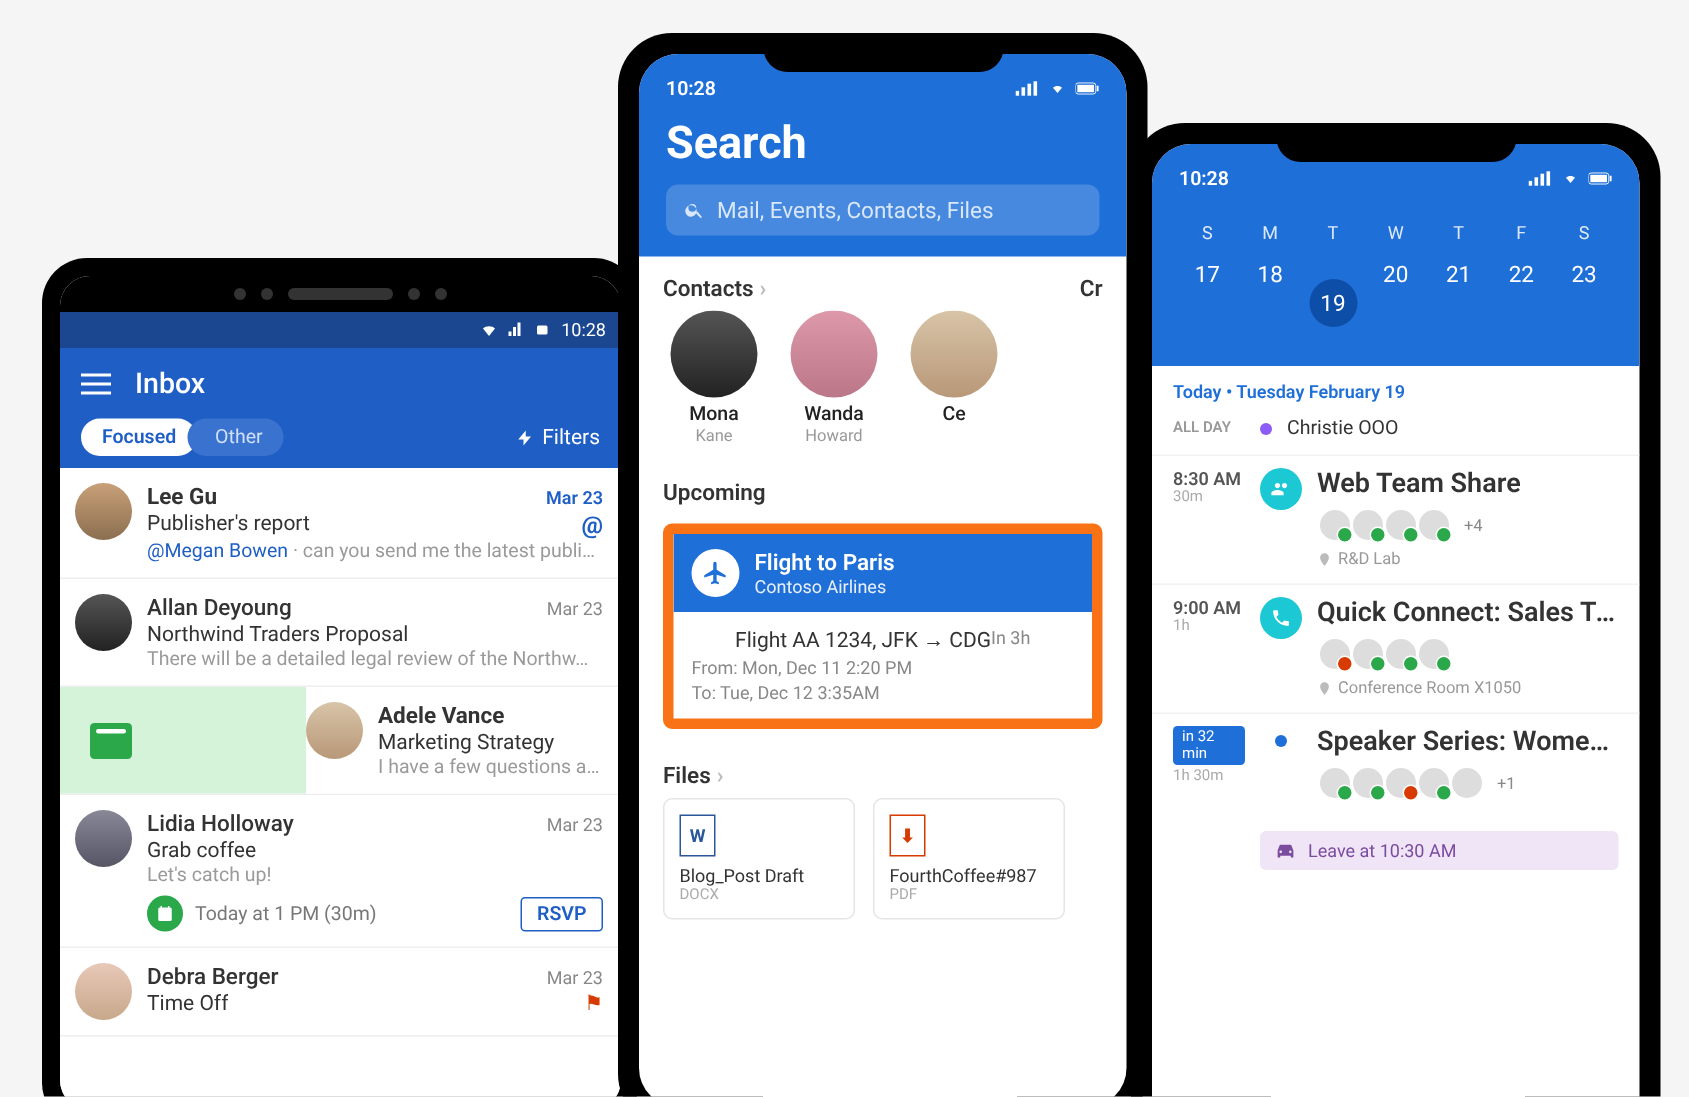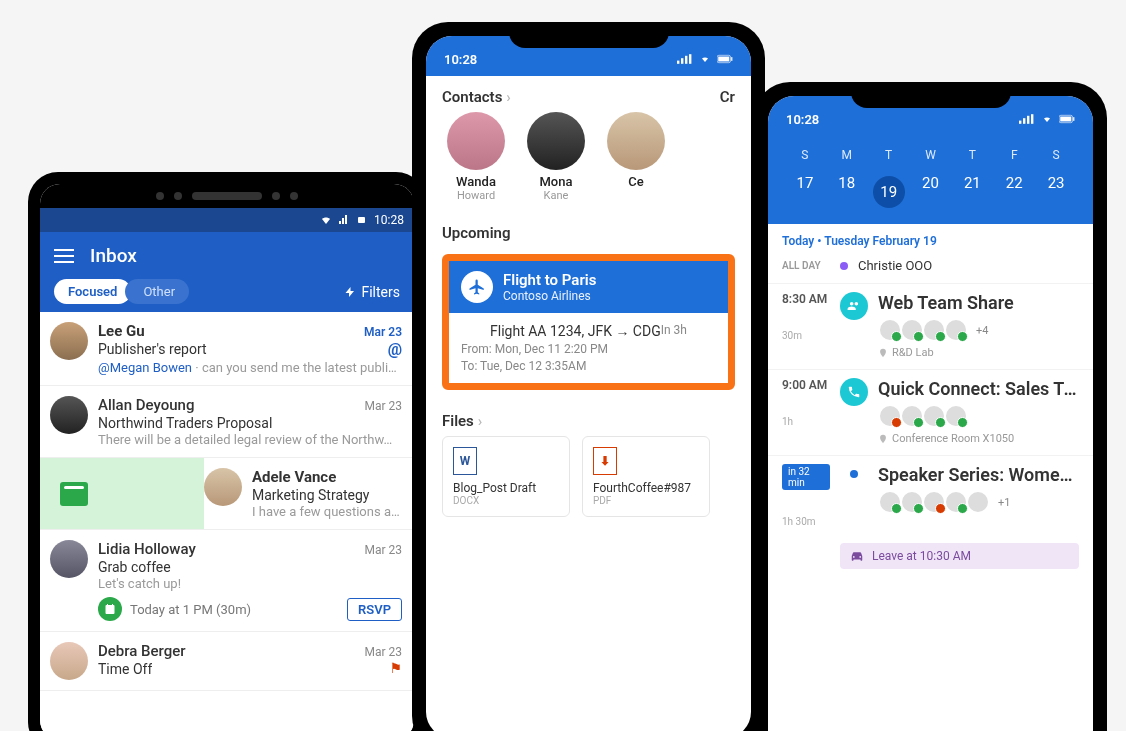--- a/index.html
+++ b/index.html
@@ -100,31 +100,31 @@
 
 .ios-right{left:754px;top:82px;width:353px;height:700px;}
 .cal-header{background:#1f6fd8;color:#fff;padding:2px 16px 8px;}
 .cal-title-row{display:flex;align-items:center;gap:10px;justify-content:space-between;}
 .cal-title{font-size:26px;font-weight:700;flex:1;}
 .cal-title-row .icon-sq{width:24px;height:24px;border-radius:5px;background:rgba(255,255,255,.25);display:flex;align-items:center;justify-content:center;}
 .cal-dow{display:flex;margin-top:10px;font-size:12px;opacity:.85;}
 .cal-dow span{flex:1;text-align:center;}
 .cal-dates{display:flex;margin-top:6px;}
 .cal-dates span{flex:1;text-align:center;font-size:15px;padding:6px 0;position:relative;}
-.cal-dates .sel{background:#0d4fa8;border-radius:50%;width:32px;height:32px;margin:2px auto;display:flex;align-items:center;justify-content:center;}
+.cal-dates .sel{background:#0d4fa8;border-radius:50%;width:32px;height:32px;margin:12px auto;display:flex;align-items:center;justify-content:center;}
 
 .cal-today{padding:10px 14px 6px;font-size:12px;color:#1f6fd8;font-weight:600;}
 .cal-allday{display:flex;align-items:center;padding:4px 14px 10px;font-size:13px;gap:10px;}
 .cal-allday .lbl{color:#999;font-size:10px;font-weight:600;width:48px;}
 .dot-purple{width:8px;height:8px;border-radius:50%;background:#8b5cf6;}
 
 .event{display:flex;padding:8px 14px 10px;gap:10px;border-top:1px solid #f2f2f2;}
 .event-time{width:48px;flex-shrink:0;}
 .event-time .t{font-size:12px;color:#555;font-weight:600;}
-.event-time .d{font-size:10px;color:#aaa;margin-top:24px;}
+.event-time .d{font-size:10px;color:#aaa;}
 .event-icon{width:28px;height:28px;border-radius:50%;flex-shrink:0;display:flex;align-items:center;justify-content:center;}
 .event-icon svg{width:14px;height:14px;fill:#fff;}
 .ei-teal{background:#1cc8d4;}
 .event-body{flex:1;min-width:0;}
 .event-title{font-size:18px;font-weight:600;color:#333;white-space:nowrap;overflow:hidden;text-overflow:ellipsis;}
 .attendees{display:flex;gap:4px;margin:5px 0 4px;align-items:center;}
 .attendees .av{width:24px;height:24px;border-radius:50%;background:#ddd;border:2px solid #fff;margin-left:-6px;position:relative;}
 .attendees .av:first-child{margin-left:0;}
 .attendees .badge-g{position:absolute;bottom:-2px;right:-2px;width:11px;height:11px;border-radius:50%;background:#2aa84a;border:1.5px solid #fff;}
 .attendees .badge-r{position:absolute;bottom:-2px;right:-2px;width:11px;height:11px;border-radius:50%;background:#d83b01;border:1.5px solid #fff;}
@@ -295,35 +295,44 @@
               <path d="M12 20c5 0 8-6 8-6s-3-6-8-6-8 6-8 6 3 6 8 6z" fill="none"></path>
               <path d="M12 18l6-7c-3-3-9-3-12 0z"></path>
             </svg>
         <svg viewBox="0 0 26 12">
               <rect x="0" y="0" width="22" height="12" rx="3" fill="none" stroke="#fff"></rect>
               <rect x="2" y="2" width="18" height="8" fill="#fff"></rect>
               <rect x="23" y="3" width="2" height="6" fill="#fff"></rect>
             </svg>
       </div>
     </div>
+    <div class="search-header">
+      <div class="search-title">Search</div>
+      <div class="search-bar">
+        <svg viewBox="0 0 24 24">
+              <path d="M15.5 14h-.79l-.28-.27A6.5 6.5 0 1014 15.5l.27.28v.79l5 4.99L20.49 20zm-6 0A4.5 4.5 0 1114 9.5 4.5 4.5 0 019.5 14z"></path>
+            </svg>
+        <span>Mail, Events, Contacts, Files</span>
+      </div>
+    </div>
     <div class="section-header">
       <span>Contacts</span>
       <span class="chev">›</span>
       <span style="margin-left:auto">Cr</span>
     </div>
     <div class="contacts-row">
       <div class="contact">
+        <div class="avatar av-2"></div>
+        <div class="contact-name">Mona</div>
+        <div class="contact-sub">Kane</div>
+      </div>
+      <div class="contact">
         <div class="avatar av-7"></div>
         <div class="contact-name">Wanda</div>
         <div class="contact-sub">Howard</div>
-      </div>
-      <div class="contact">
-        <div class="avatar av-2"></div>
-        <div class="contact-name">Mona</div>
-        <div class="contact-sub">Kane</div>
       </div>
       <div class="contact">
         <div class="avatar av-3"></div>
         <div class="contact-name">Ce</div>
         <div class="contact-sub"></div>
       </div>
     </div>
     <div class="section-header">
           <span>Upcoming</span>
         </div>

